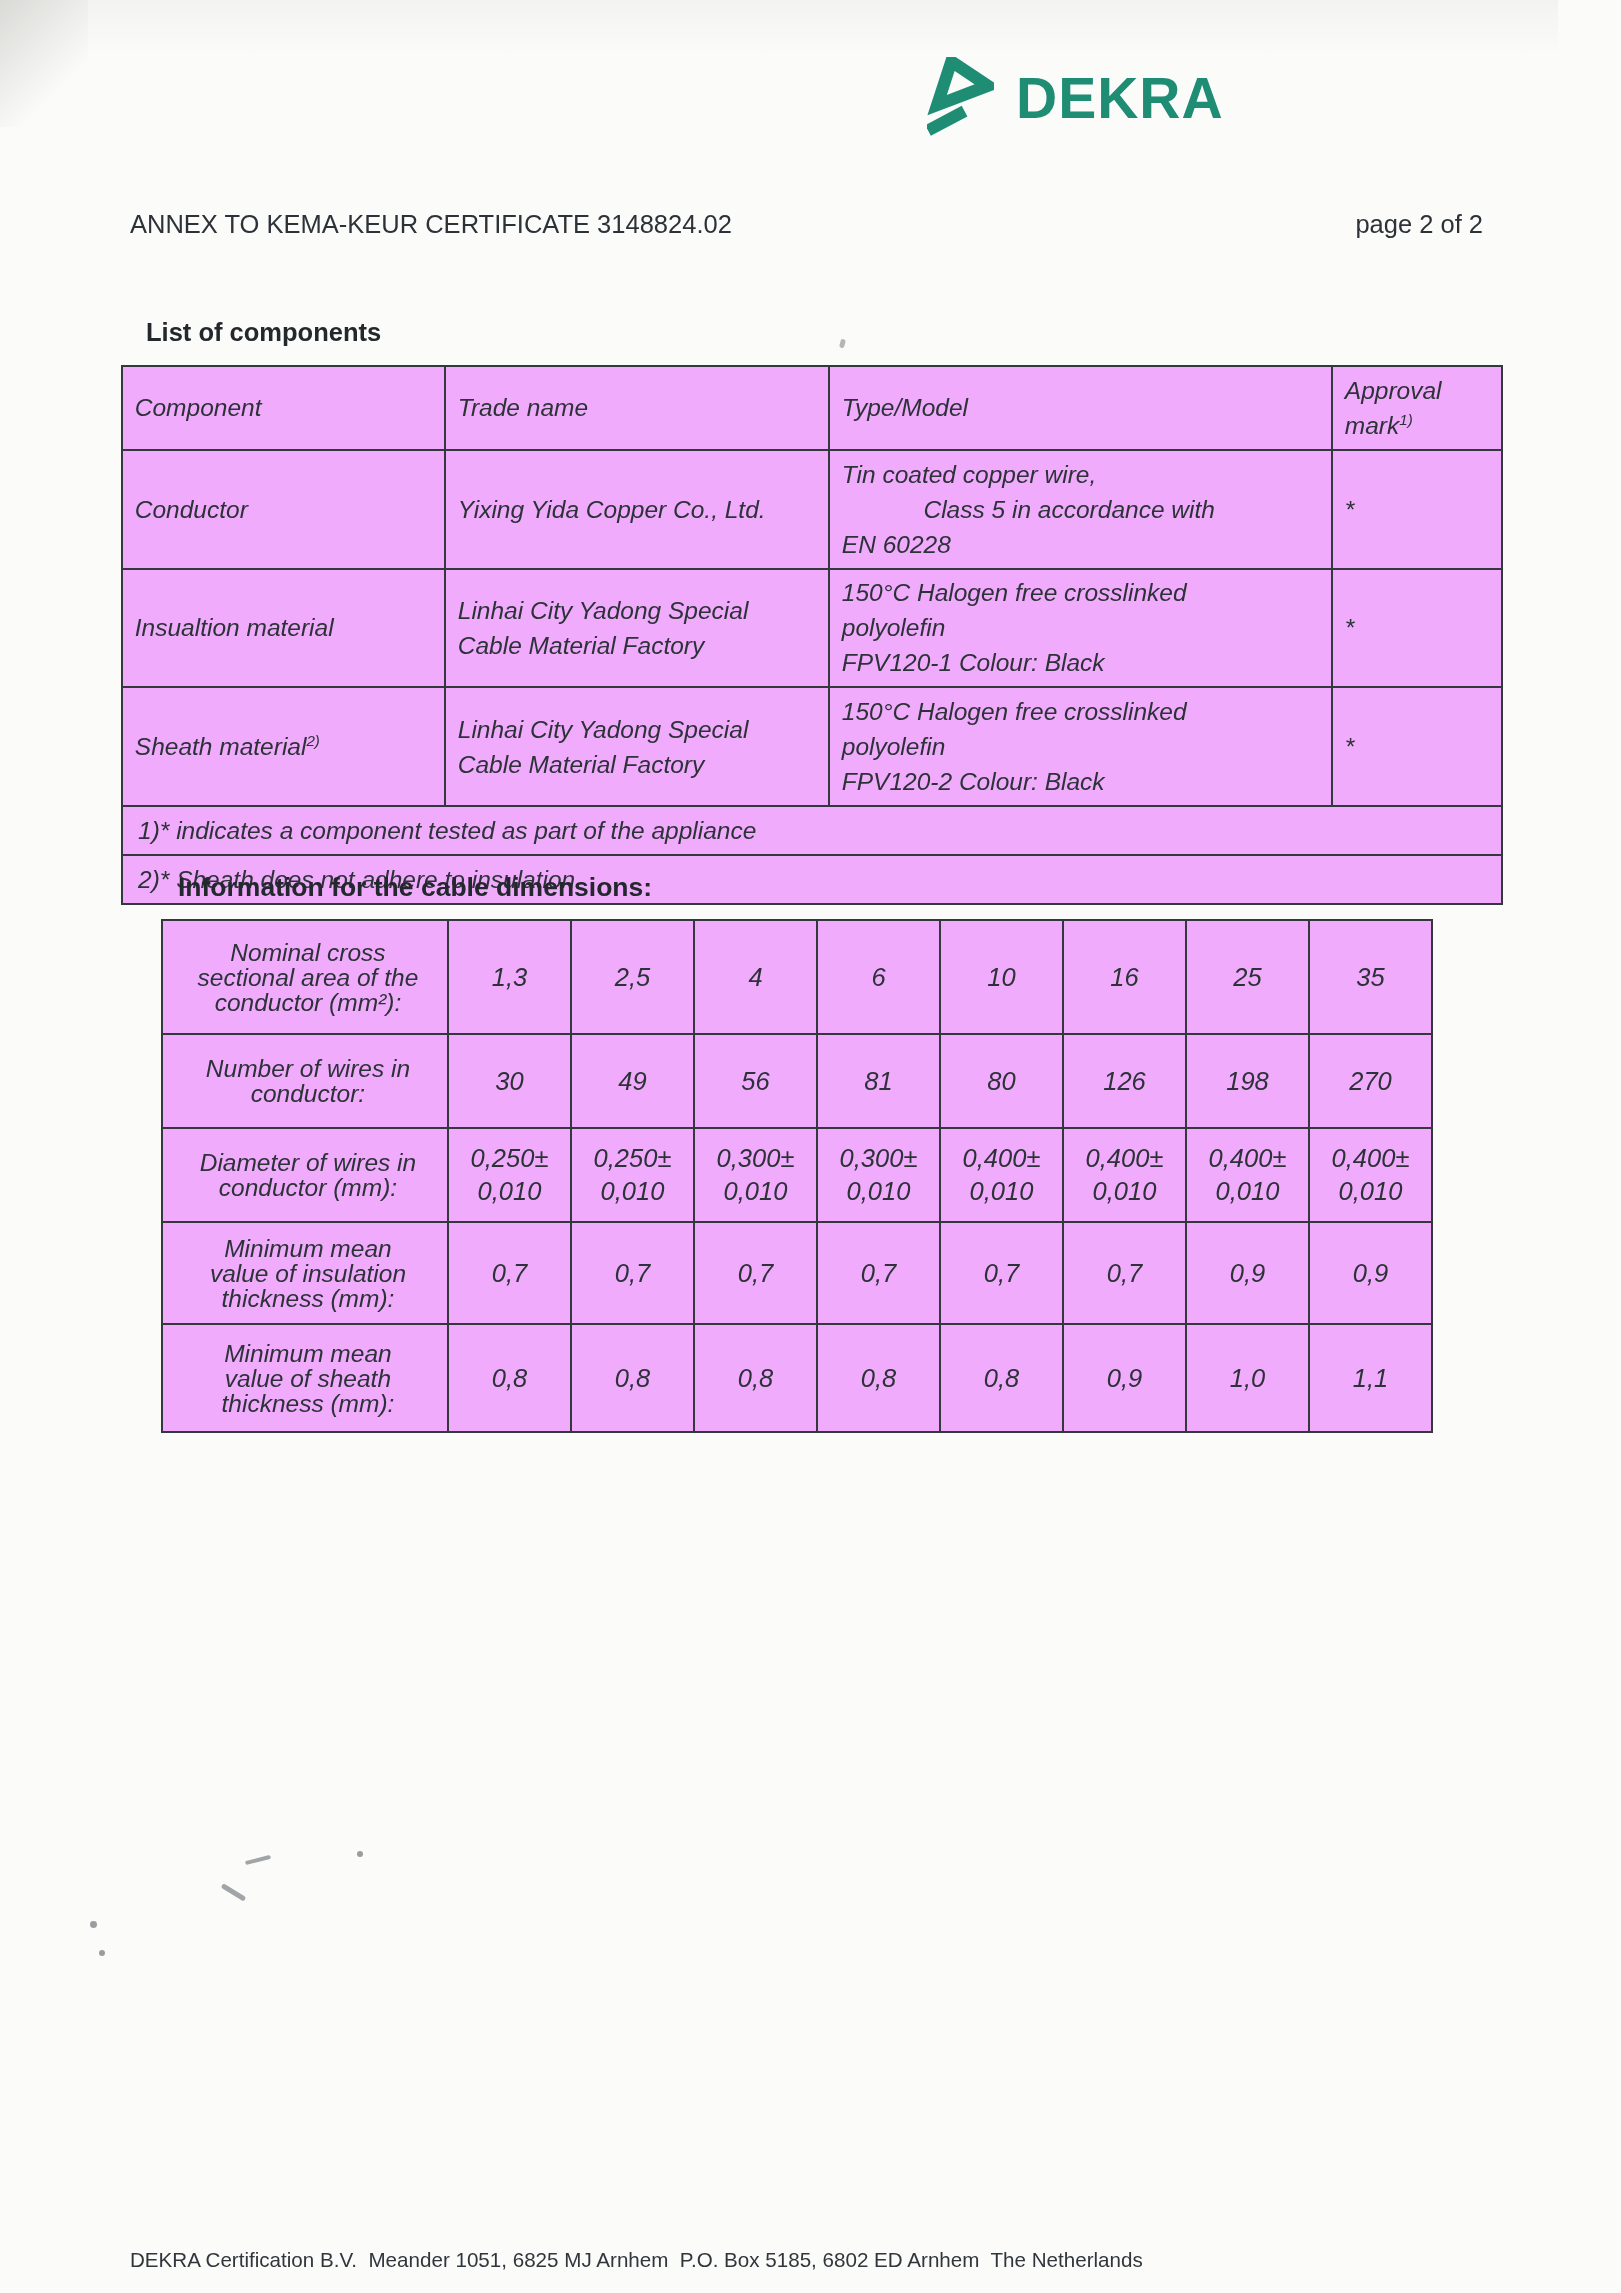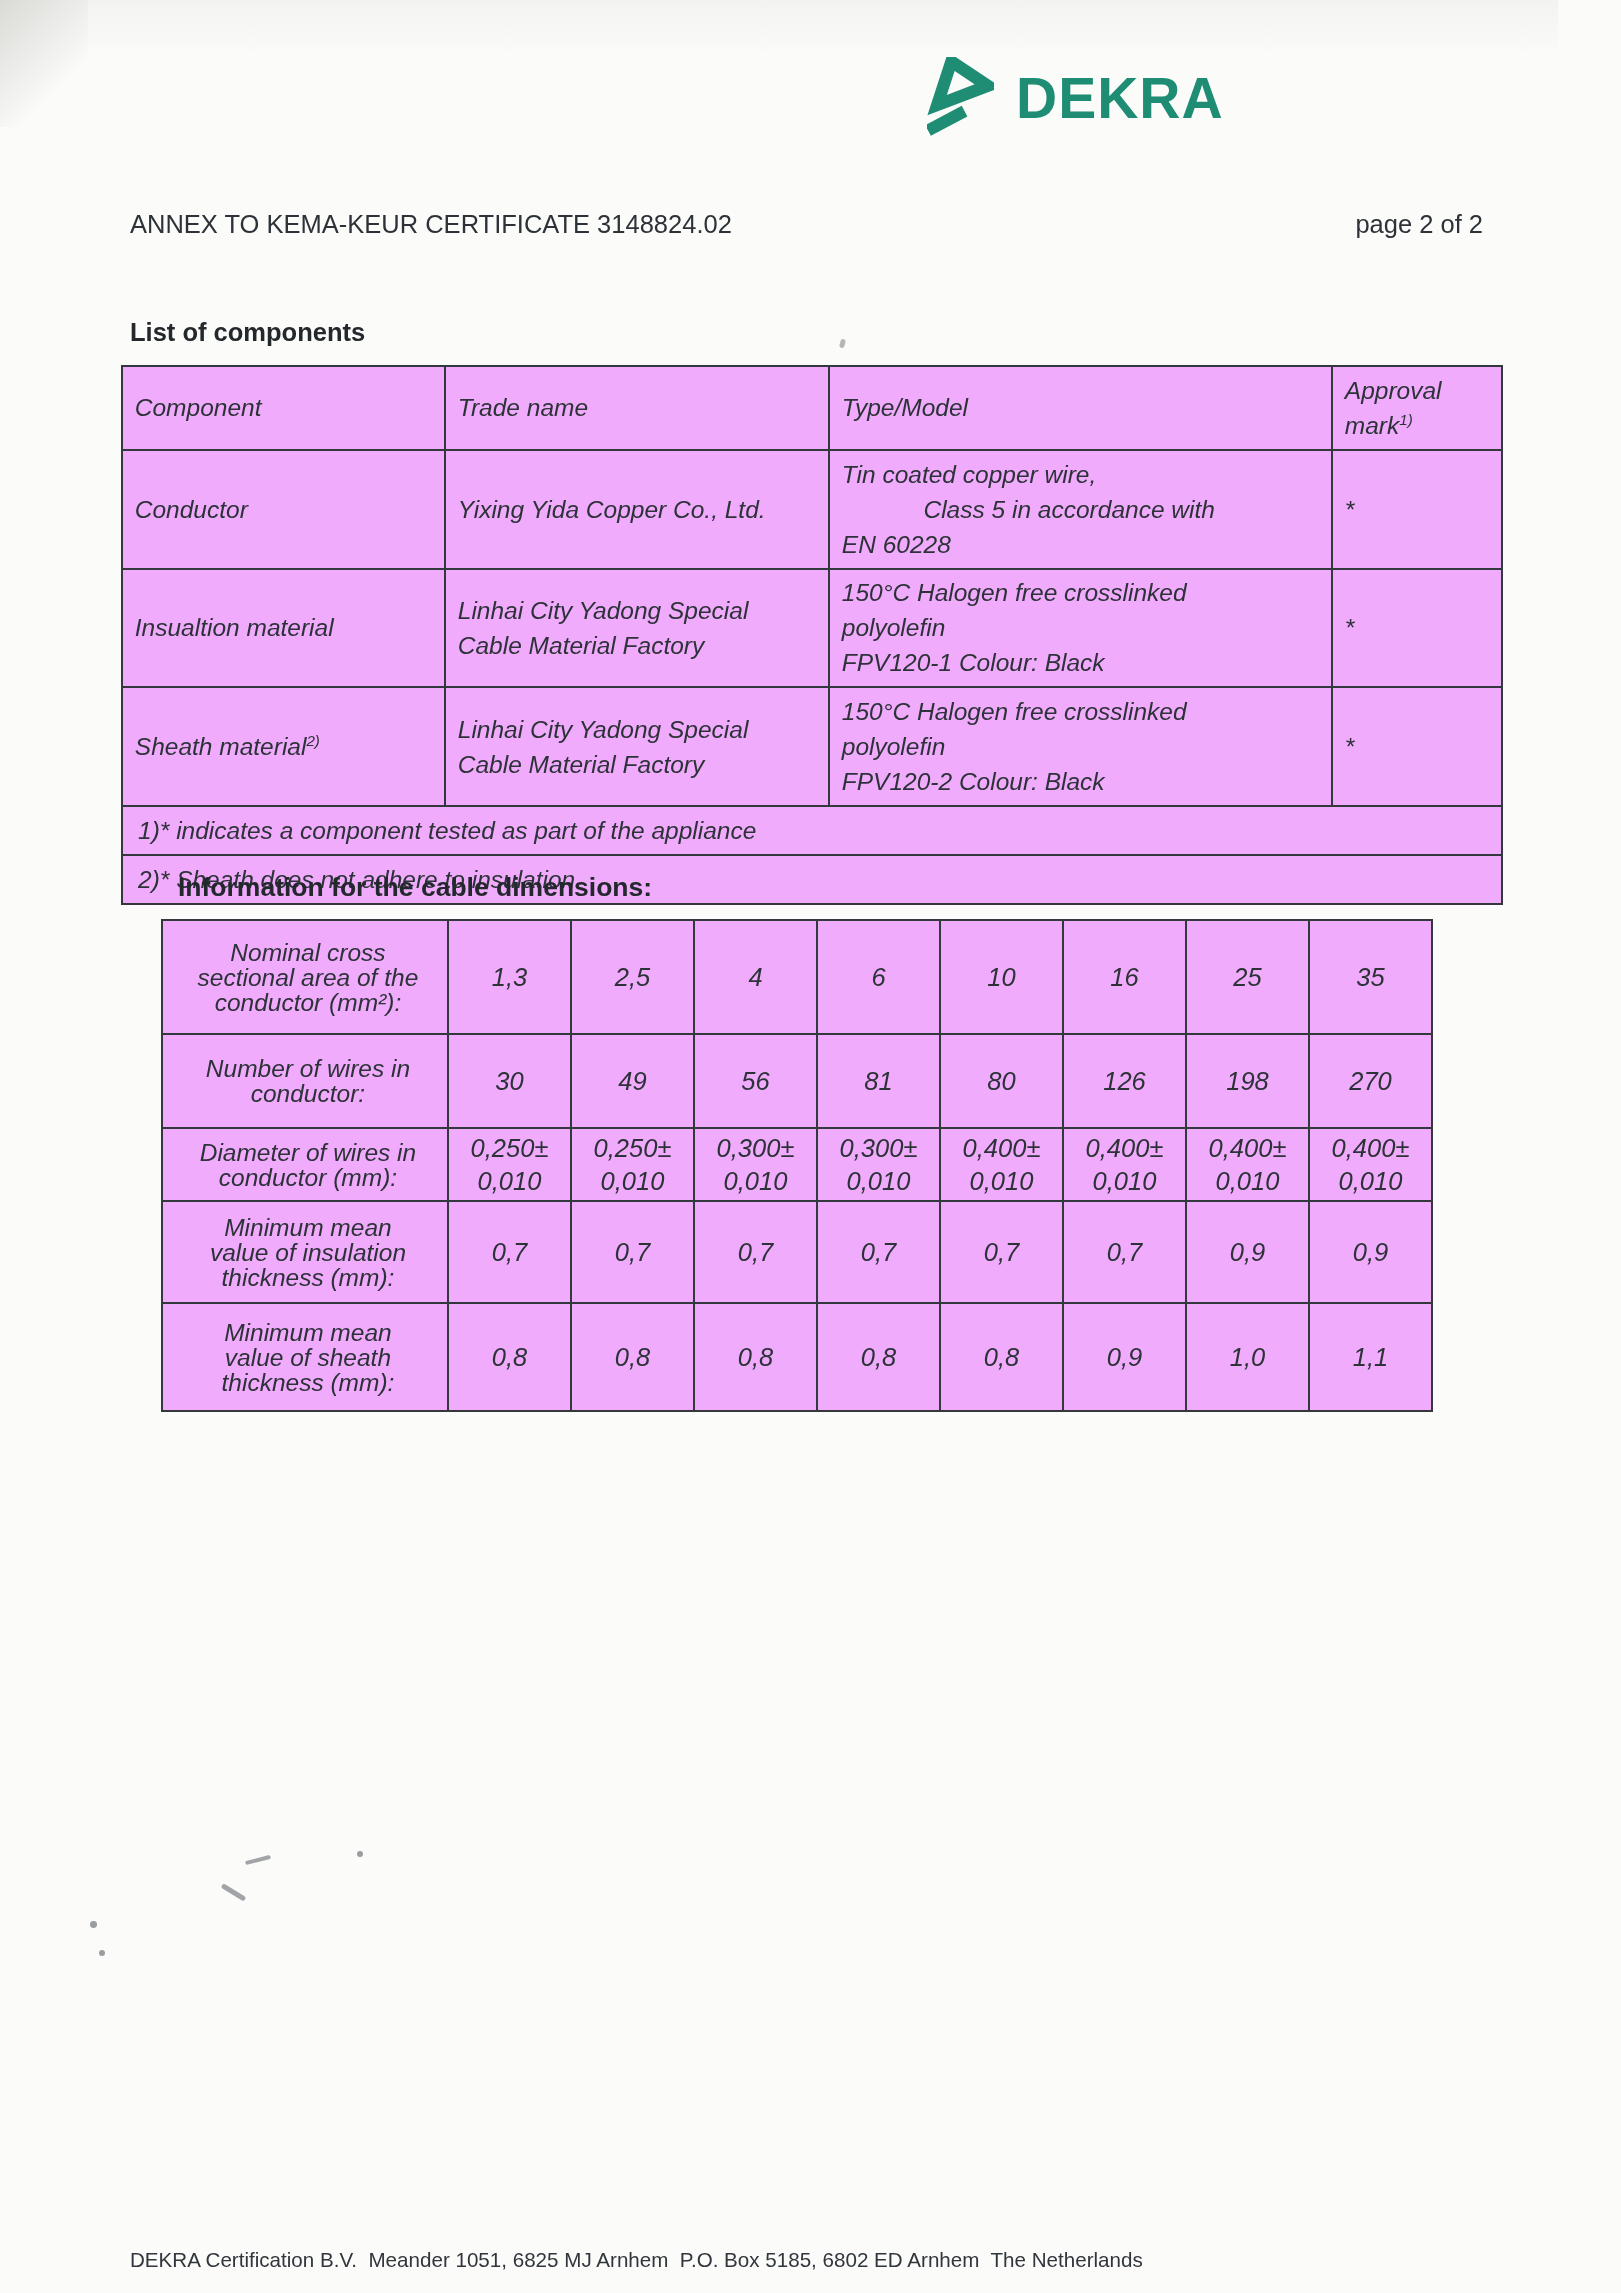--- a/index.html
+++ b/index.html
@@ -39,21 +39,21 @@
   }
 
   
   .doc-header {
     position: absolute; left: 130px; top: 210px; width: 1353px;
     display: flex; justify-content: space-between;
     font-size: 25.5px; color: var(--ink);
   }
 
   .sec-heading { font-size: 25.5px; font-weight: bold; color: #23282d; position: absolute; }
-  .h-components { left: 130px; top: 318px; }
+  .h-components { left: 146px; top: 318px; }
   .h-dimensions { left: 178px; top: 872px; font-size: 26.5px; }
 
   table { border-collapse: collapse; table-layout: fixed; position: absolute; background: #f0abfc; font-style: italic; }
   td { border: 2px solid var(--line); font-size: 24.5px; color: var(--ink); vertical-align: middle; }
 
   
   .tbl-components { left: 121px; top: 365px; width: 1380px; border: 2.9px solid var(--line); }
   .tbl-components td { padding: 5.9px 9.8px 5.9px 11.8px; line-height: 35px; }
   .tbl-components .hdr-row td { height: 47px; }
   .tbl-components .data-row td { height: 114px; }
@@ -67,21 +67,21 @@
   .tbl-dimensions td { border-top-width: 2.9px; border-bottom-width: 2.9px; }
   .tbl-dimensions .lbl {
     text-align: center; padding: 7.8px 7.8px 7.8px 13.7px;
     white-space: pre-wrap; line-height: 25px; border-radius: 26px;
   }
   .tbl-dimensions .val {
     text-align: center; white-space: pre-wrap; line-height: 33px; font-size: 25.5px;
   }
   .r1 td { height: 114px; }
   .r2 td { height: 94px; }
-  .r3 td { height: 73px; margin-left: 43px; }
+  .r3 td { height: 94px; margin-left: 43px; }
   .r4 td { height: 102px; }
   .r5 td { height: 108px; }
 
   
   .doc-footer {
     position: absolute; left: 130px; top: 2180px;
     font-size: 20.6px; line-height: 32px; color: #31363c; white-space: pre;
   }
 </style>
 </head>

